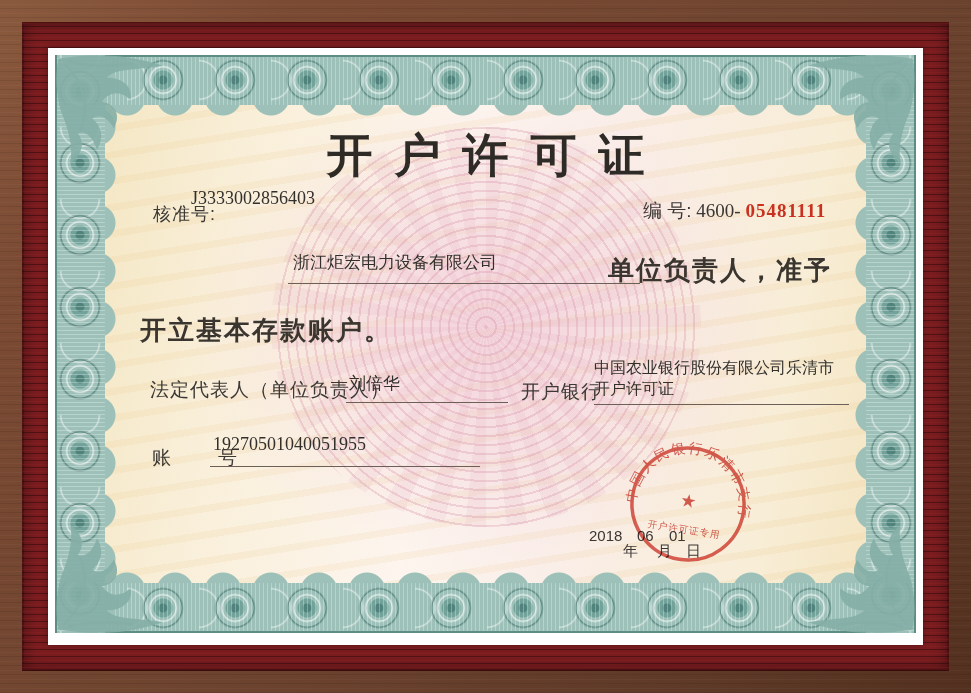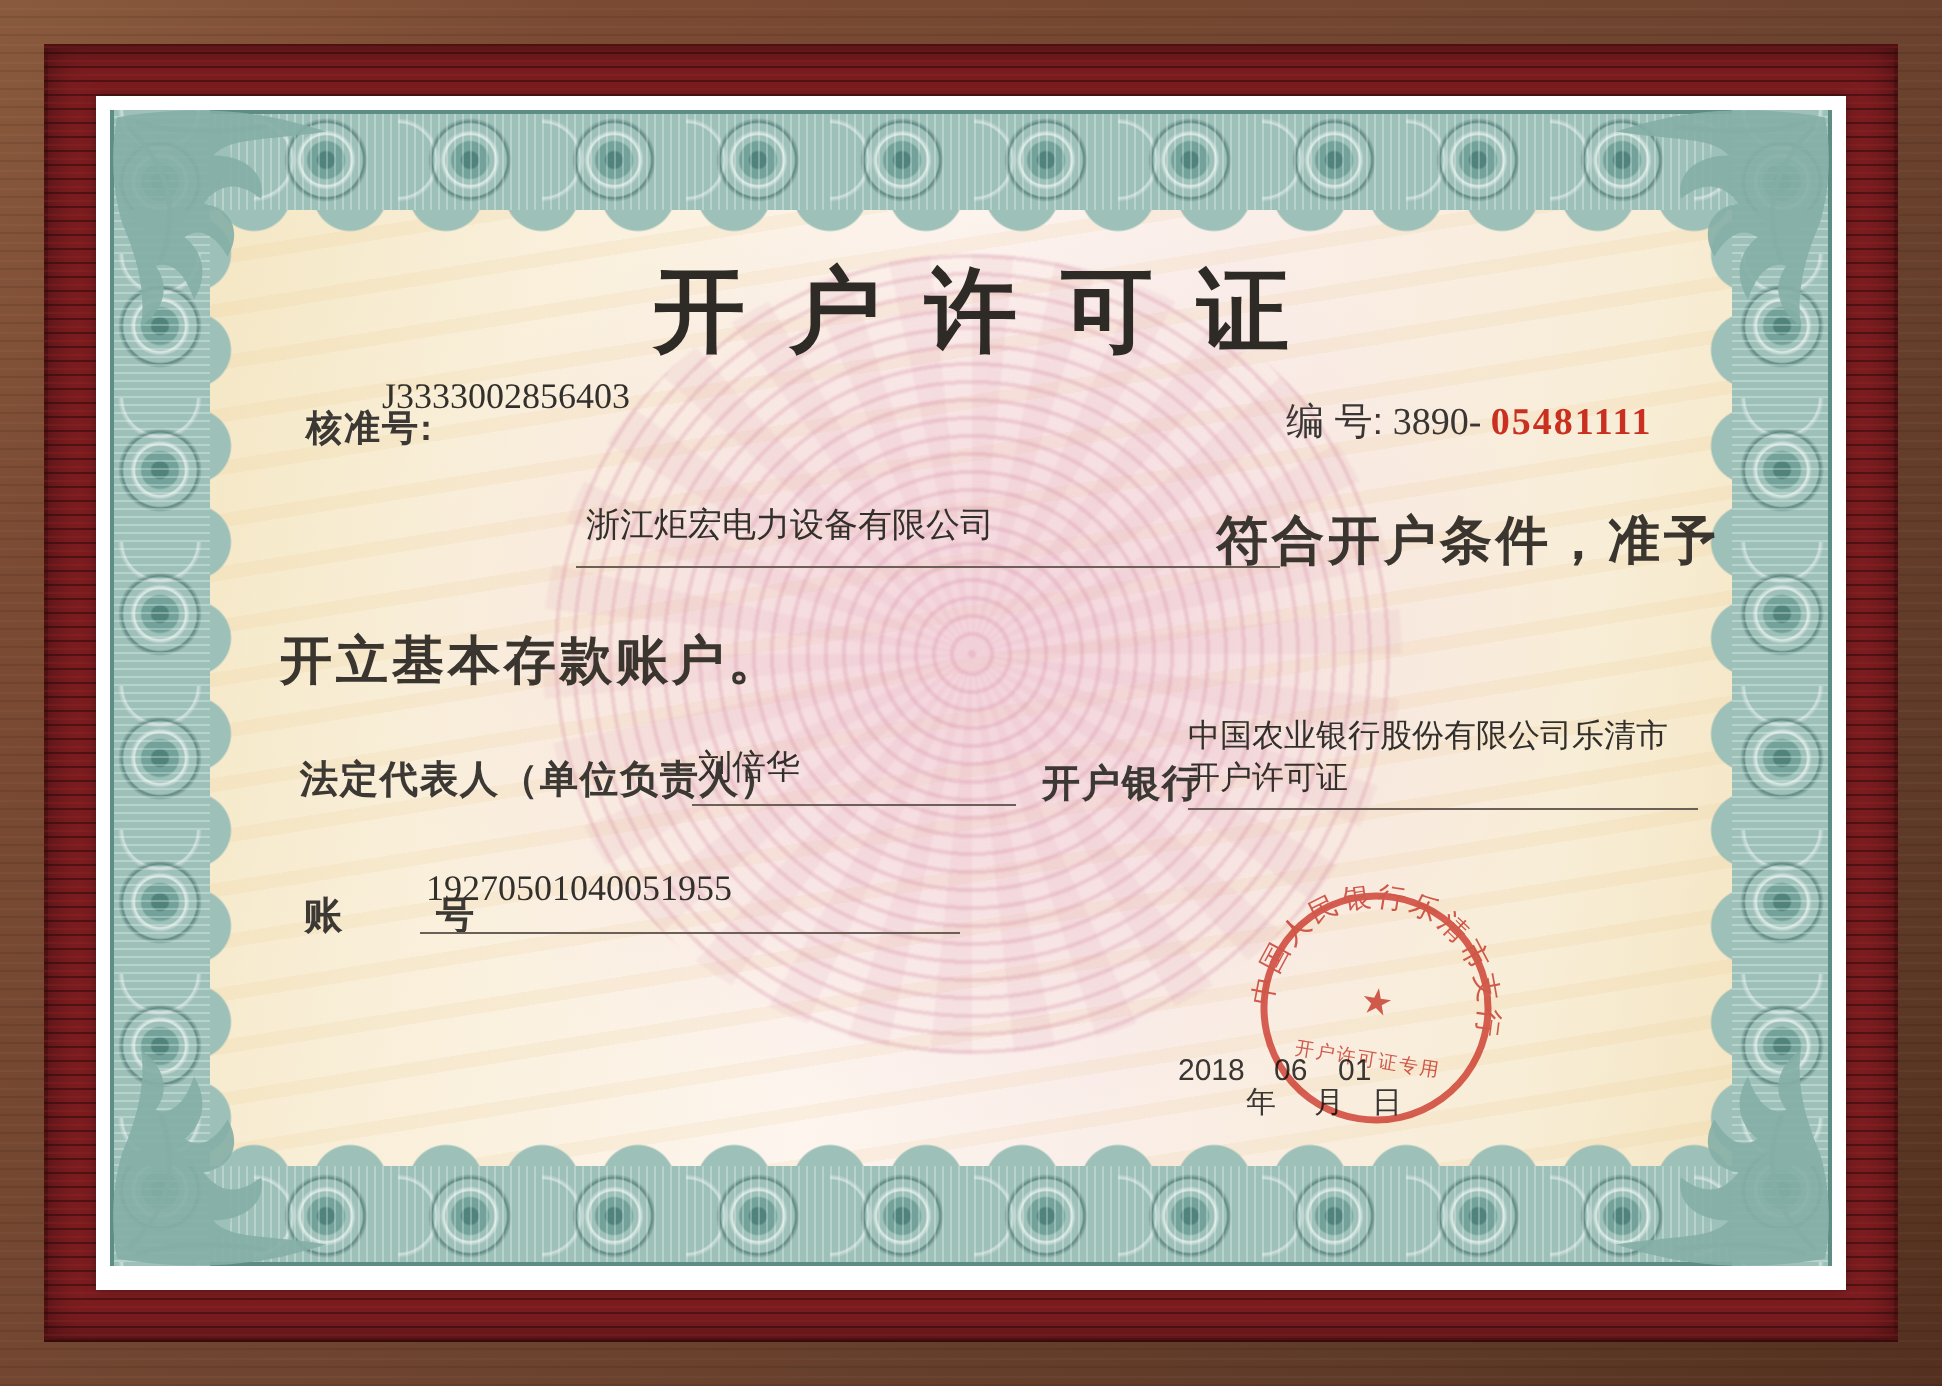--- a/index.html
+++ b/index.html
@@ -80,21 +80,21 @@
   .corner.tr{right:-6px;top:-6px;transform:scaleX(-1);}
   .corner.bl{left:-6px;bottom:-6px;transform:scaleY(-1);}
   .corner.br{right:-6px;bottom:-6px;transform:scale(-1,-1);}
 
   
   .txt{position:absolute;color:#3a3633;white-space:nowrap;}
   .sans{font-family:"Liberation Sans","DejaVu Sans",sans-serif;}
   .title{left:0;right:0;top:70px;text-align:center;font-size:46px;font-weight:bold;
     letter-spacing:22px;color:#2e2a26;font-family:"Liberation Serif","DejaVu Serif",serif;
     text-indent:22px;}
-  .lbl{font-size:19px;letter-spacing:1px;color:#3c3834;font-weight:bold;}
+  .lbl{font-size:19px;letter-spacing:1px;color:#3c3834;}
   .val{font-size:17px;color:#33302c;}
   .big{font-size:26px;font-weight:600;color:#3a352f;letter-spacing:2px;}
   .uline{position:absolute;border-bottom:1.5px solid #6b5f58;height:0;}
   .red{color:#c9301f;}
   .small{font-size:15px;margin-top:12px;}
 
   .seal{position:absolute;left:570px;top:386px;width:126px;height:126px;
     opacity:.88;mix-blend-mode:multiply;transform:rotate(9deg);}
 </style>
 </head>
@@ -142,27 +142,27 @@
       </svg>
     </div>
 
     <div class="txt title">开户许可证</div>
 
     <div class="txt val" style="left:136px;top:133px;font-size:18px;">J3333002856403</div>
     <div class="txt lbl sans" style="left:98px;top:147px;font-size:18px;">核准号:</div>
 
     <div class="txt" style="left:588px;top:143px;font-size:19px;">
       <span class="sans">编 号:</span>
-      <span>3890-</span>
+      <span>4600-</span>
       <span class="red" style="font-weight:bold;letter-spacing:1px;">05481111</span>
     </div>
 
     <div class="txt val" style="left:238px;top:196px;">浙江炬宏电力设备有限公司</div>
     <div class="uline" style="left:233px;top:228px;width:352px;"></div>
-    <div class="txt big sans" style="left:553px;top:198px;">符合开户条件，准予</div>
+    <div class="txt big sans" style="left:553px;top:198px;">单位负责人，准予</div>
 
     <div class="txt big sans" style="left:85px;top:258px;">开立基本存款账户。</div>
 
     <div class="txt lbl sans" style="left:95px;top:322px;">法定代表人（单位负责人）</div>
     <div class="txt val" style="left:294px;top:317px;">刘倍华</div>
     <div class="uline" style="left:291px;top:347px;width:162px;"></div>
 
     <div class="txt lbl sans" style="left:466px;top:324px;">开户银行</div>
     <div class="txt val" style="left:539px;top:303px;font-size:16px;">中国农业银行股份有限公司乐清市</div>
     <div class="txt val" style="left:539px;top:324px;font-size:16px;">开户许可证</div>

